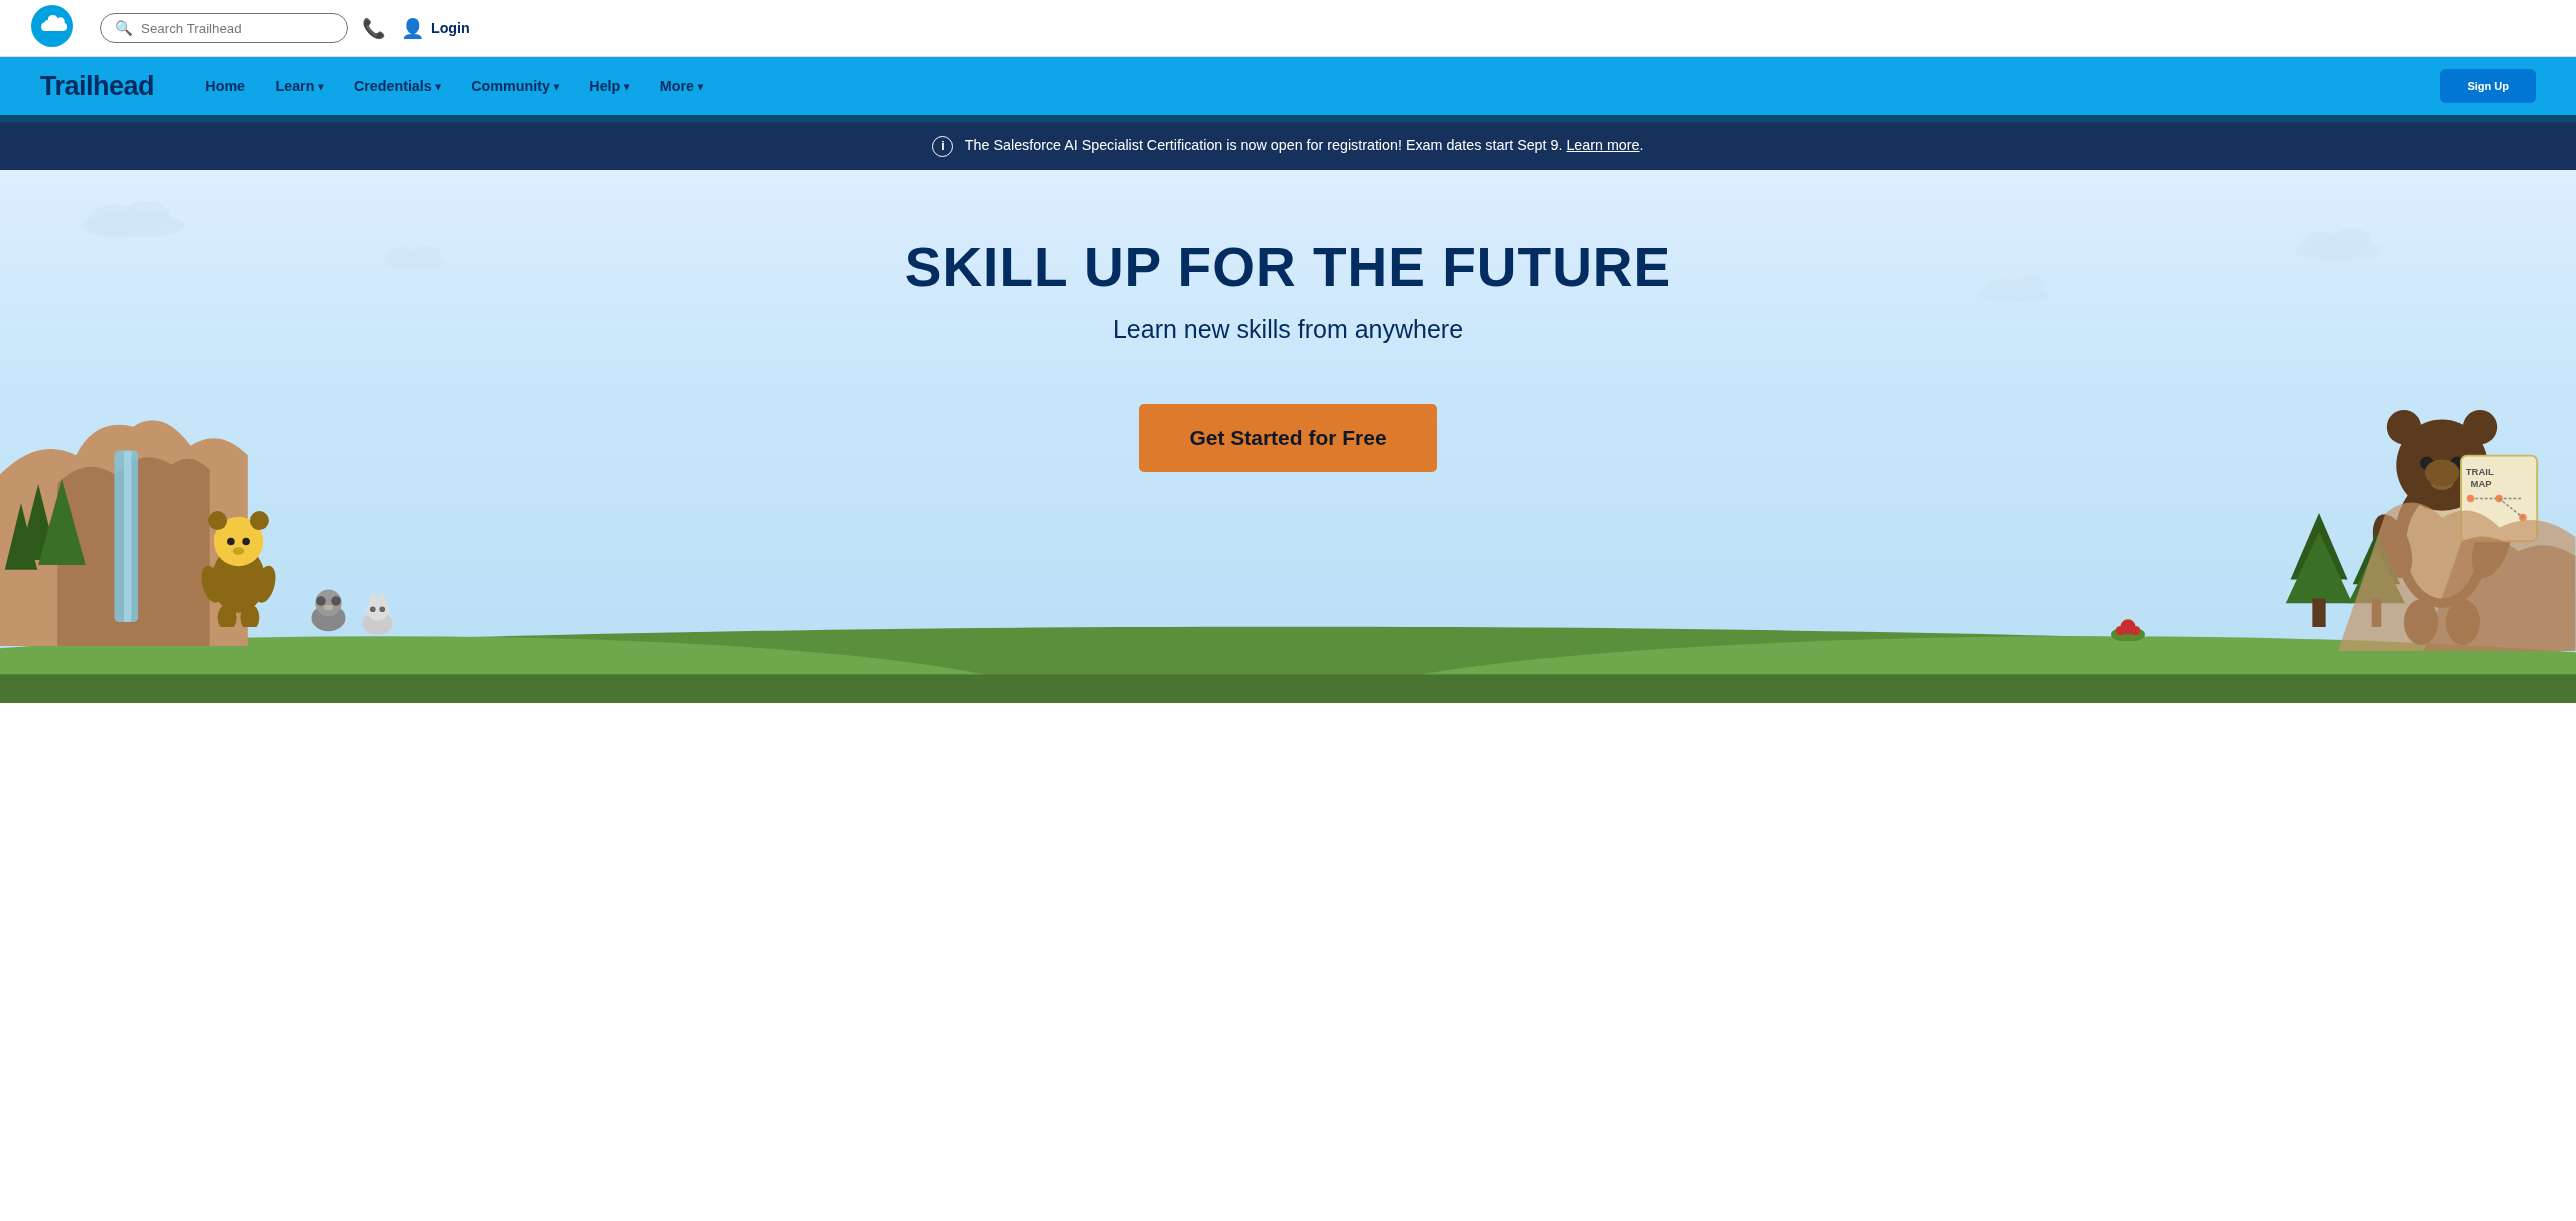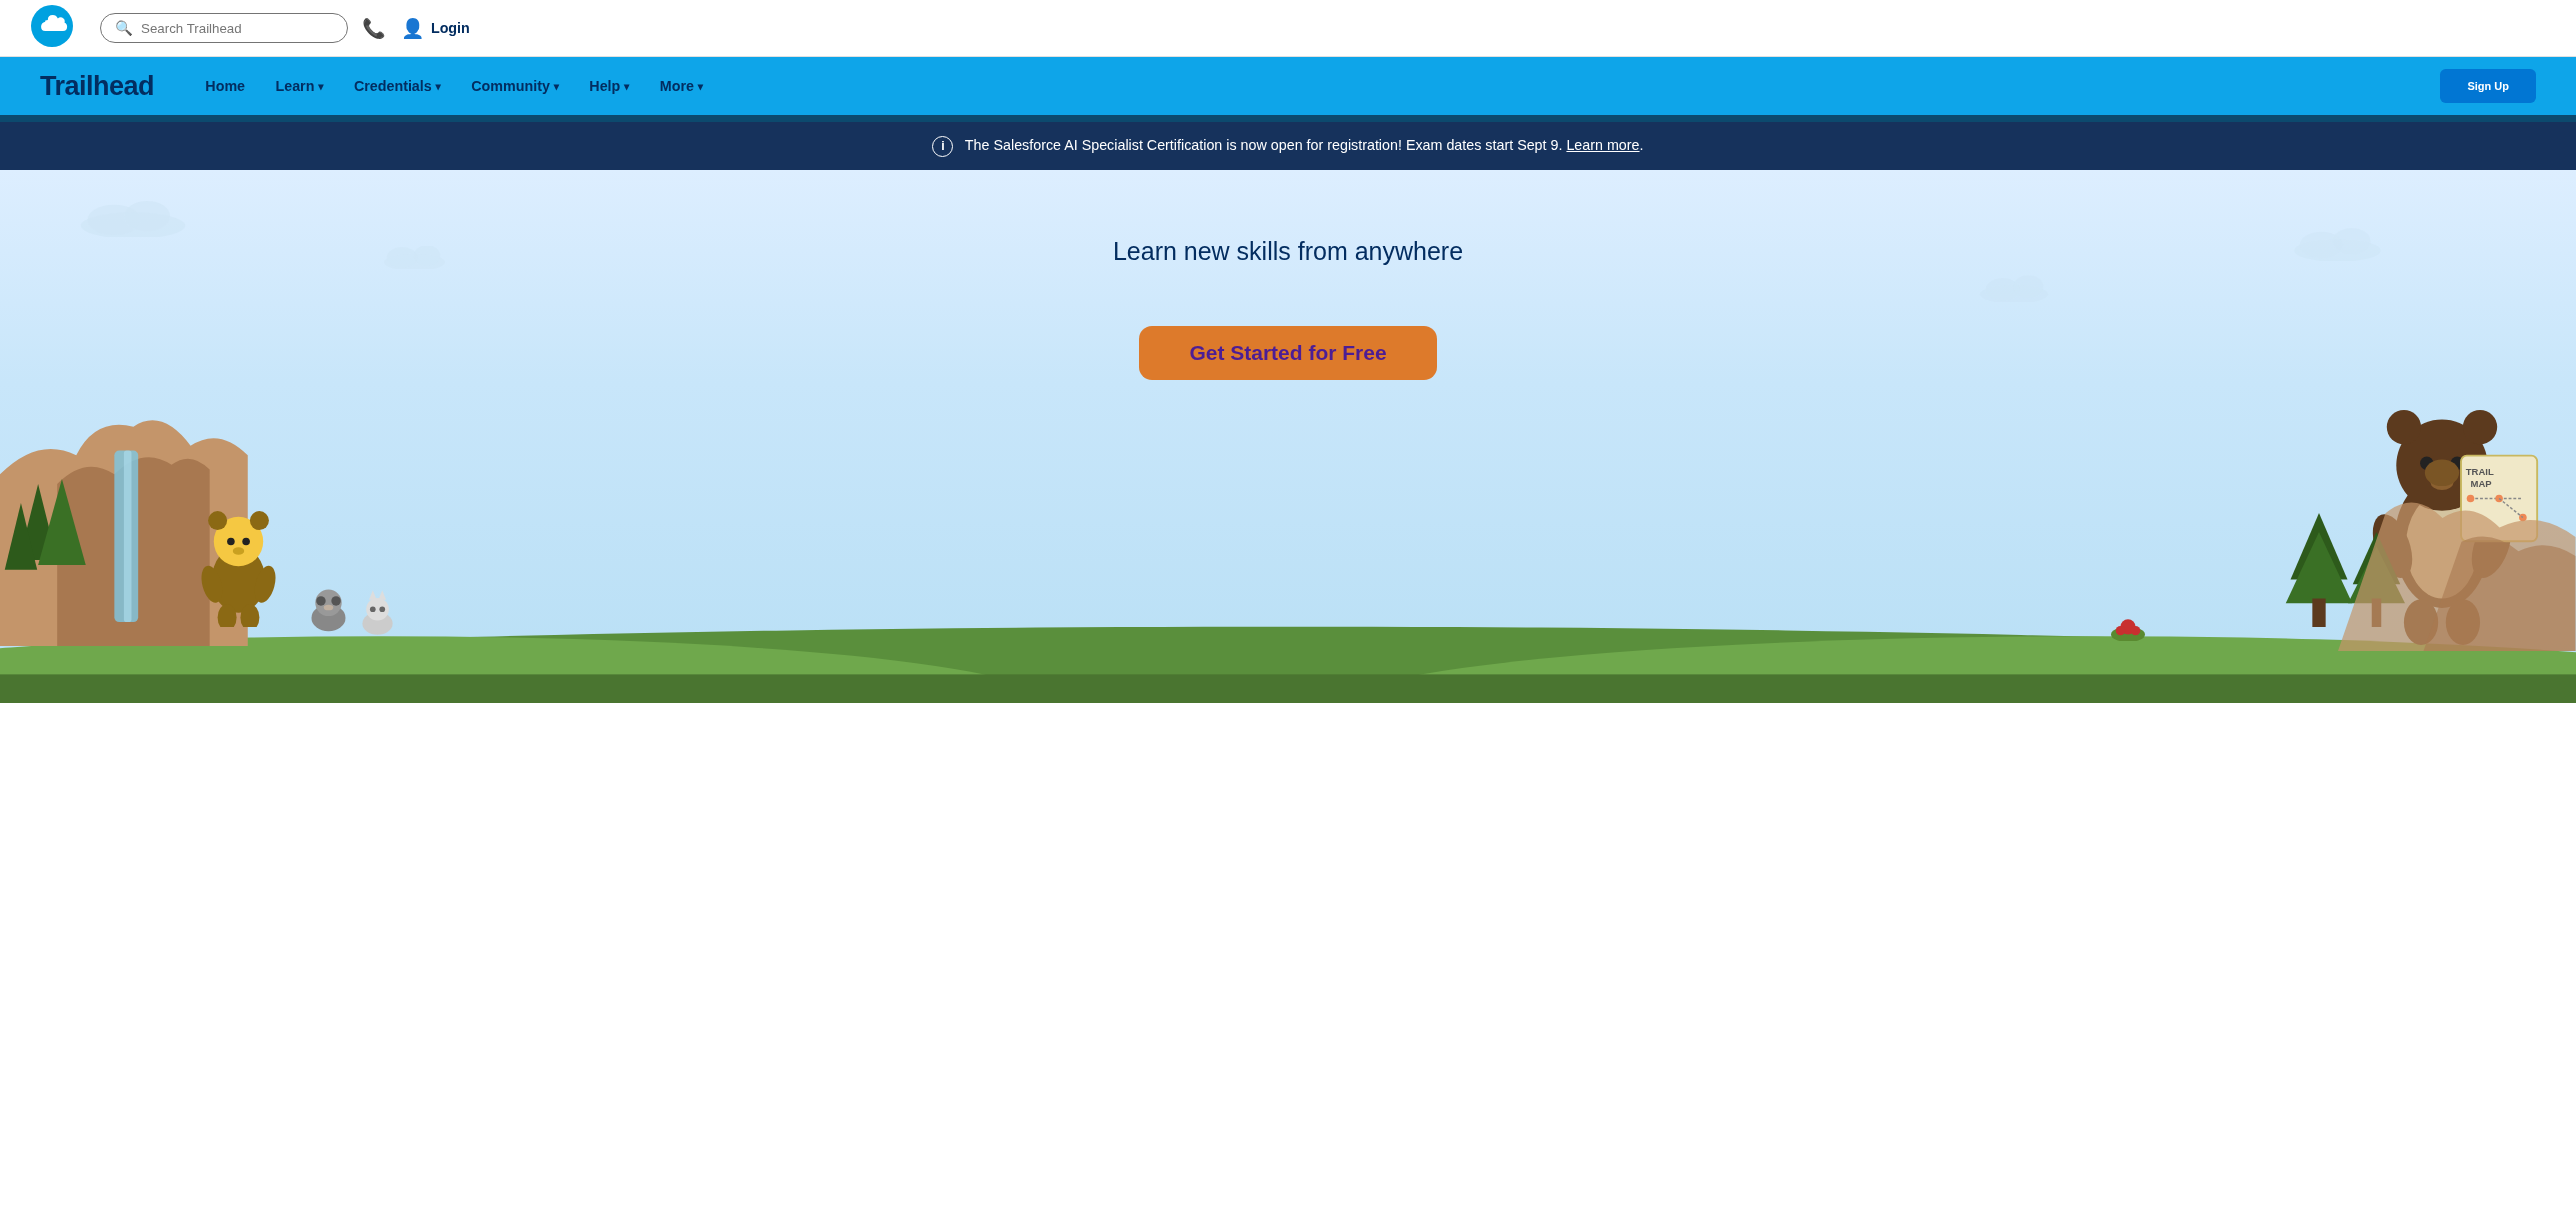--- a/index.html
+++ b/index.html
@@ -181,26 +181,26 @@
     }
     .hero-subtitle {
       font-size: 25px;
       font-weight: 400;
       color: #032d60;
       text-align: center;
       margin-bottom: 60px;
     }
     .cta-btn {
       background: #dd7a2b;
-      color: #4c1d95;
+      color: #0f172a;
       font-size: 21px;
       font-weight: 700;
       border: none;
-      border-radius: 13px;
-      padding: 15px 50px;
+      border-radius: 5px;
+      padding: 22px 50px;
       cursor: pointer;
       display: inline-block;
     }
 
     
     .hero-scene {
       position: absolute;
       bottom: 0;
       left: 0;
       right: 0;
@@ -288,20 +288,21 @@
     <ellipse cx="40" cy="20" rx="36" ry="10" fill="#c8dff0" opacity="0.7"></ellipse>
     <ellipse cx="28" cy="15" rx="18" ry="12" fill="#c8dff0" opacity="0.7"></ellipse>
     <ellipse cx="55" cy="12" rx="16" ry="12" fill="#c8dff0" opacity="0.7"></ellipse>
   </svg>
   <svg style="position:absolute;top:76px;left:381px;opacity:0.35;" width="67" height="23" viewBox="0 0 70 24">
     <ellipse cx="35" cy="17" rx="32" ry="9" fill="#c8dff0" opacity="0.7"></ellipse>
     <ellipse cx="22" cy="12" rx="16" ry="11" fill="#c8dff0" opacity="0.7"></ellipse>
     <ellipse cx="48" cy="10" rx="14" ry="11" fill="#c8dff0" opacity="0.7"></ellipse>
   </svg>
 
+  <h1 class="hero-title">SKILL UP FOR THE FUTURE</h1>
   <p class="hero-subtitle">Learn new skills from anywhere</p>
   <button class="cta-btn">Get Started for Free</button>
 
   <div class="hero-scene">
 
     <svg style="position:absolute;bottom:0;left:0;right:0;width:100%;height:124px;" viewBox="0 0 1352 130" preserveAspectRatio="none">
 
       <ellipse cx="676" cy="140" rx="900" ry="90" fill="#5a8f3c"></ellipse>
 
       <ellipse cx="200" cy="130" rx="350" ry="70" fill="#6fa84c"></ellipse>

